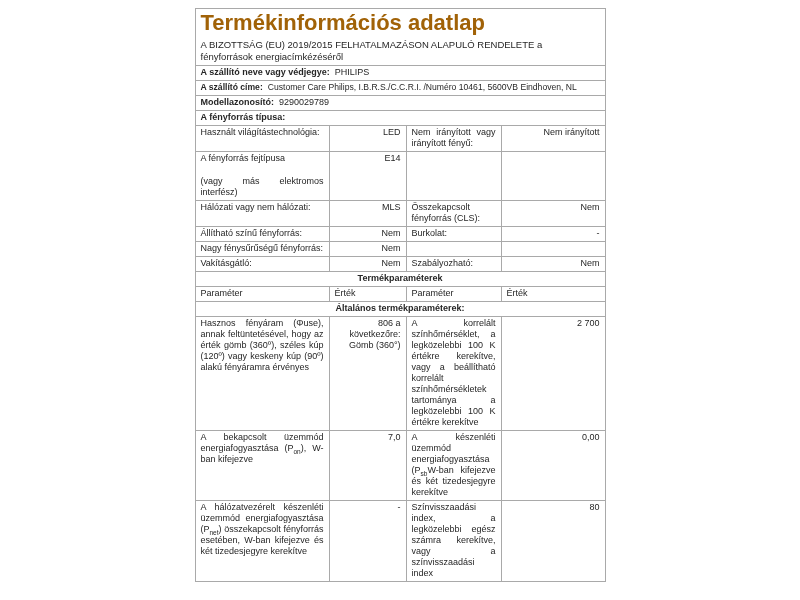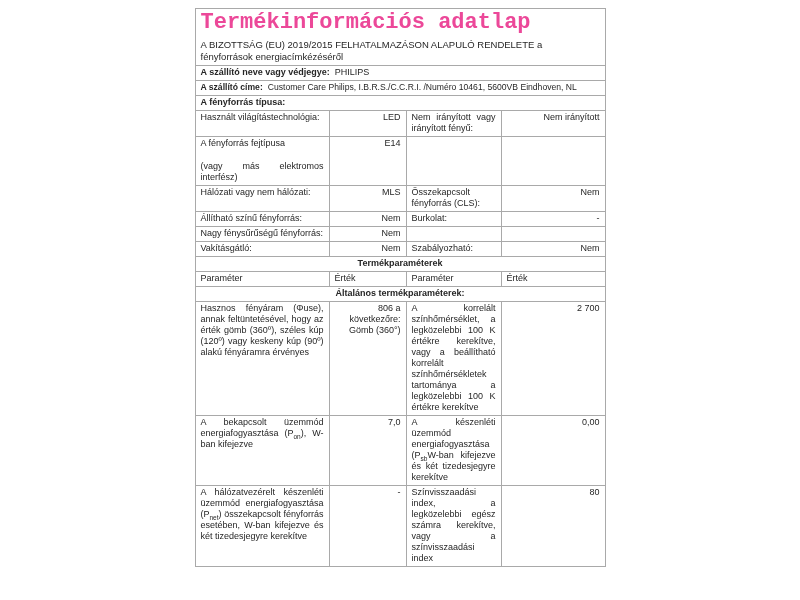--- a/index.html
+++ b/index.html
@@ -25,27 +25,26 @@
     line-height: 11px;
     padding: 1px 5px 2px 5px;
     word-wrap: break-word;
   }
   col.c1 { width: 134px; }
   col.c2 { width: 77px; }
   col.c3 { width: 95px; }
   col.c4 { width: 104px; }
   td.head { padding: 3px 6px 4px 6px; }
   .title {
-    color: #ec4899;
+    color: #a16207;
     font-size: 22px;
     font-weight: bold;
     line-height: 24px;
     margin: 1px 0 4px 0;
     letter-spacing: 0px;
-    font-family: Liberation Mono, monospace;
   }
   .subtitle { font-size: 9.5px; line-height: 12px; max-width: 385px; }
   td.info { padding: 3px 6px; font-size: 9px; line-height: 11px; margin-top: 9px; }
   td.info.nowrap { white-space: nowrap; overflow: hidden; font-size: 8.6px; }
   .lbl { font-weight: bold; margin-right: 5px; }
   .val { font-weight: normal; }
   td.p { text-align: justify; }
   td.v { text-align: right; }
   td.sec { text-align: center; font-weight: bold; }
   td.colhdr { text-align: left; }
@@ -78,20 +77,25 @@
         <span class="lbl">A szállító neve vagy védjegye:</span><span class="val">PHILIPS</span>
       </td>
     </tr>
 
     <tr>
       <td colspan="4" class="info nowrap">
         <span class="lbl">A szállító címe:</span><span class="val">Customer Care Philips, I.B.R.S./C.C.R.I. /Numéro 10461, 5600VB Eindhoven, NL</span>
       </td>
     </tr>
 
+    <tr>
+      <td colspan="4" class="info">
+        <span class="lbl">Modellazonosító:</span><span class="val">9290029789</span>
+      </td>
+    </tr>
 
     <tr>
       <td colspan="4" class="info">
         <span class="lbl">A fényforrás típusa:</span>
       </td>
     </tr>
 
     <tr>
       <td class="p">Használt világítástechnológia:</td>
       <td class="v">LED</td>

